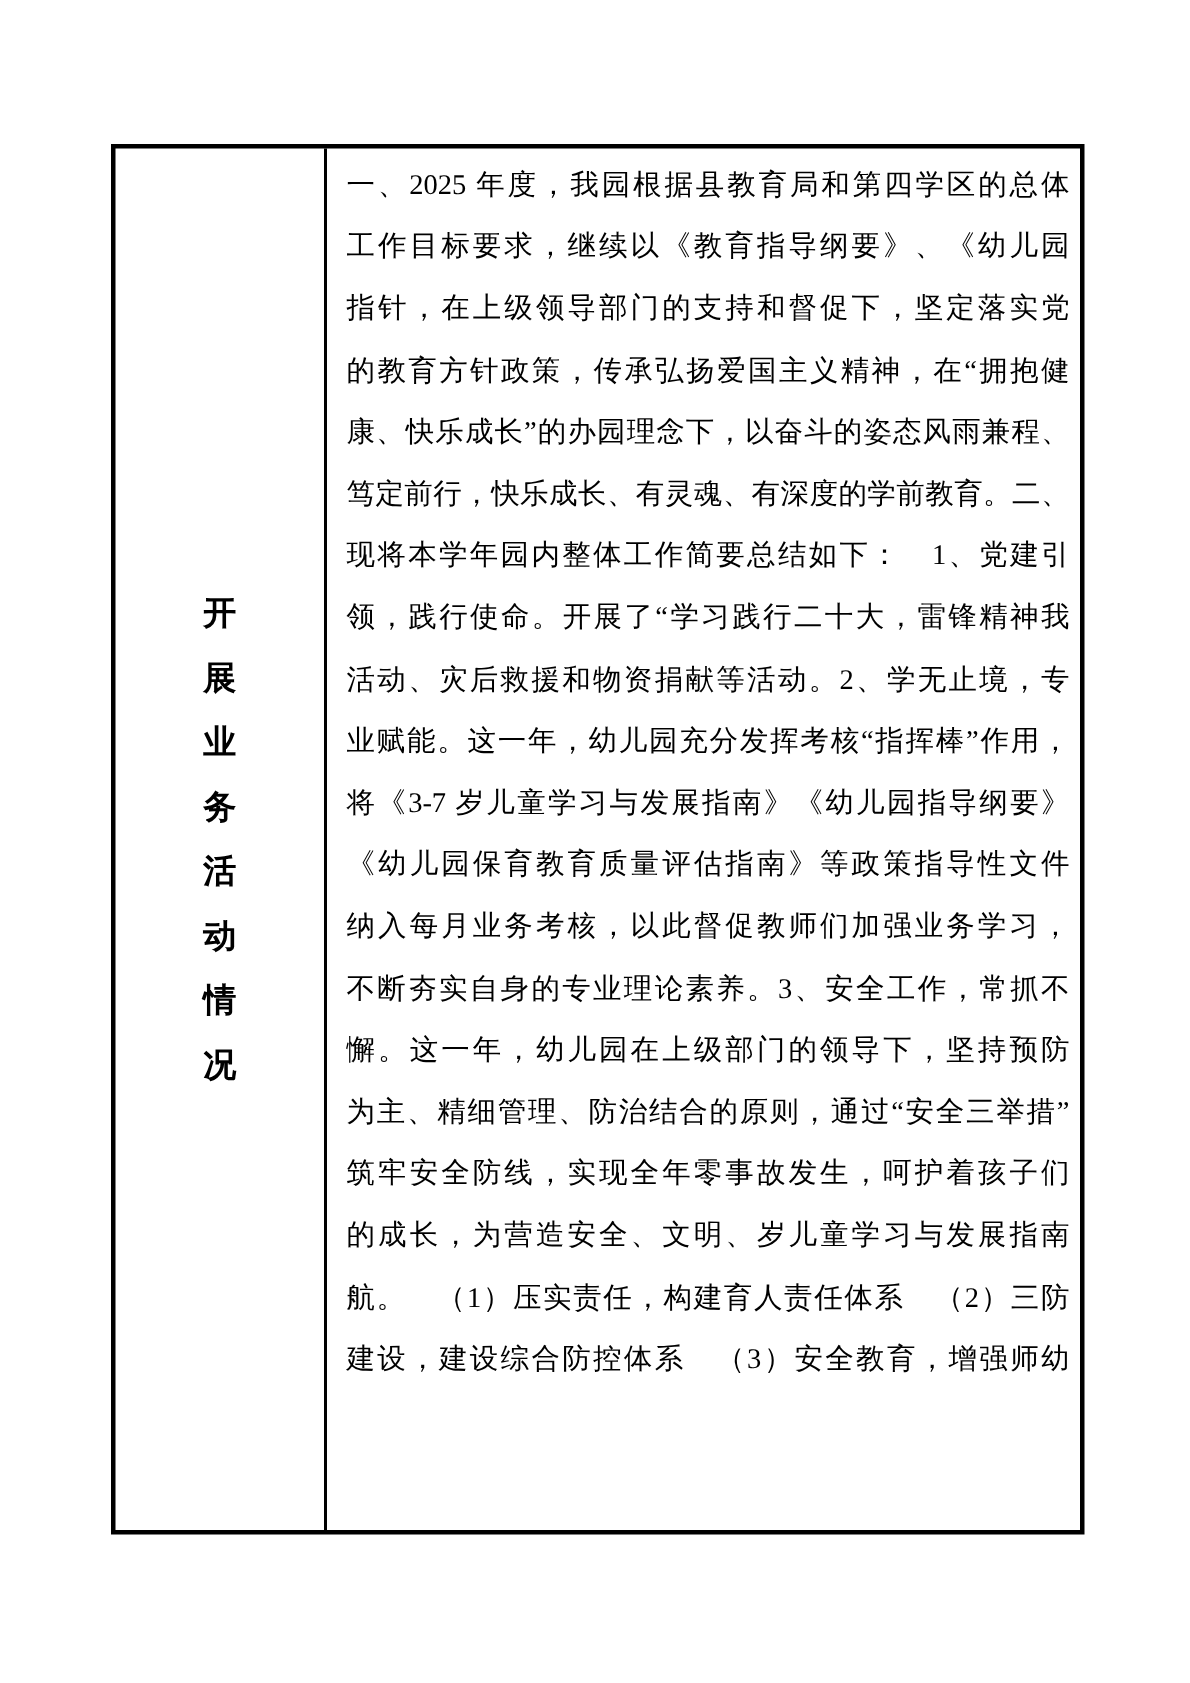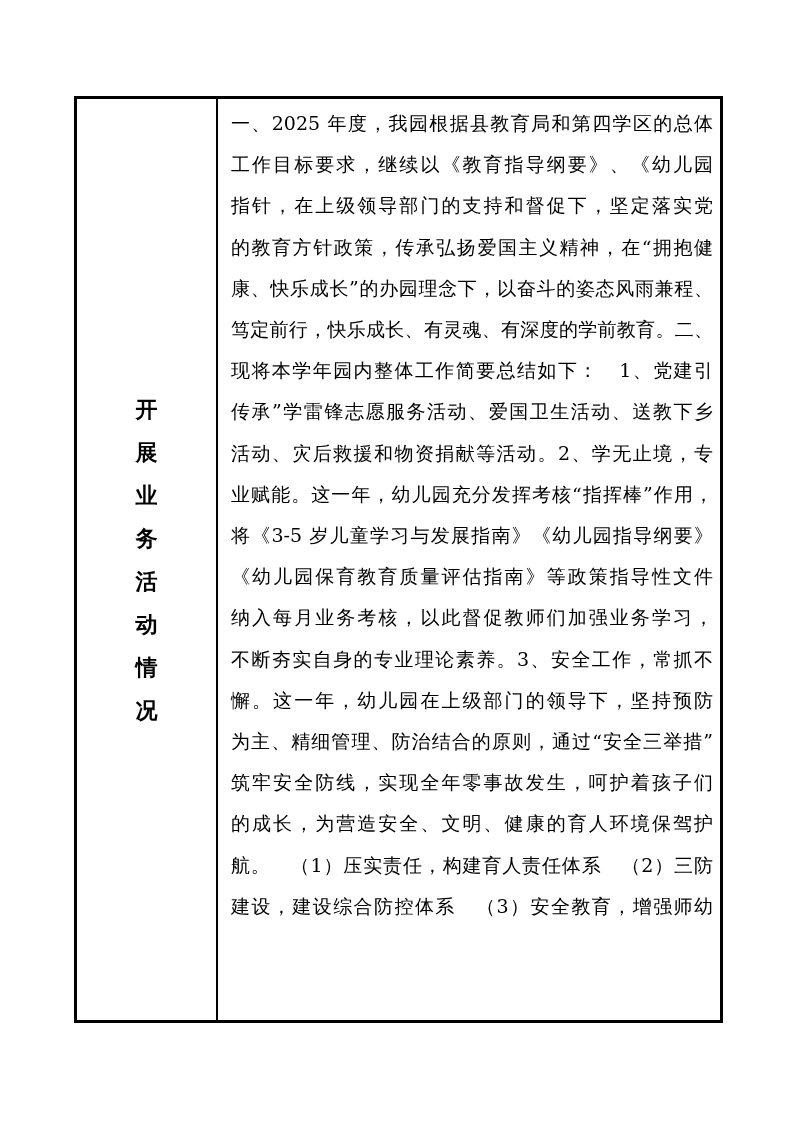--- a/index.html
+++ b/index.html
@@ -37,20 +37,21 @@
   .label-char {
     font-size: 22px;
     font-weight: bold;
     line-height: 43px;
     text-align: center;
   }
   .cell-content {
     flex: 1 1 auto;
     padding: 4px 7px 0 13px;
     overflow: hidden;
+    font-family: Liberation Serif, serif;
   }
   .text-line {
     font-size: 19px;
     line-height: 41.2px;
     white-space: nowrap;
     text-align: justify;
     text-align-last: justify;
     color: #000000;
   }
 </style>
@@ -70,28 +71,28 @@
         <div class="label-char">况</div>
       </div>
     <div class="cell-content">
         <div class="text-line">一、2025 年度，我园根据县教育局和第四学区的总体</div>
         <div class="text-line">工作目标要求，继续以《教育指导纲要》、《幼儿园</div>
         <div class="text-line">指针，在上级领导部门的支持和督促下，坚定落实党</div>
         <div class="text-line">的教育方针政策，传承弘扬爱国主义精神，在“拥抱健</div>
         <div class="text-line">康、快乐成长”的办园理念下，以奋斗的姿态风雨兼程、</div>
         <div class="text-line">笃定前行，快乐成长、有灵魂、有深度的学前教育。二、</div>
         <div class="text-line">现将本学年园内整体工作简要总结如下：　1、党建引</div>
-        <div class="text-line">传承”学雷锋志愿服务活动、爱国卫生活动、送教下乡</div>
+        <div class="text-line">领，践行使命。开展了“学习践行二十大，雷锋精神我</div>
         <div class="text-line">活动、灾后救援和物资捐献等活动。2、学无止境，专</div>
         <div class="text-line">业赋能。这一年，幼儿园充分发挥考核“指挥棒”作用，</div>
-        <div class="text-line">将《3-5 岁儿童学习与发展指南》《幼儿园指导纲要》</div>
+        <div class="text-line">将《3-7 岁儿童学习与发展指南》《幼儿园指导纲要》</div>
         <div class="text-line">《幼儿园保育教育质量评估指南》等政策指导性文件</div>
         <div class="text-line">纳入每月业务考核，以此督促教师们加强业务学习，</div>
         <div class="text-line">不断夯实自身的专业理论素养。3、安全工作，常抓不</div>
         <div class="text-line">懈。这一年，幼儿园在上级部门的领导下，坚持预防</div>
         <div class="text-line">为主、精细管理、防治结合的原则，通过“安全三举措”</div>
         <div class="text-line">筑牢安全防线，实现全年零事故发生，呵护着孩子们</div>
-        <div class="text-line">的成长，为营造安全、文明、健康的育人环境保驾护</div>
+        <div class="text-line">的成长，为营造安全、文明、岁儿童学习与发展指南</div>
         <div class="text-line">航。　（1）压实责任，构建育人责任体系　（2）三防</div>
         <div class="text-line">建设，建设综合防控体系　（3）安全教育，增强师幼</div>
       </div>
   </div>
 </div>
 
 </body></html>

